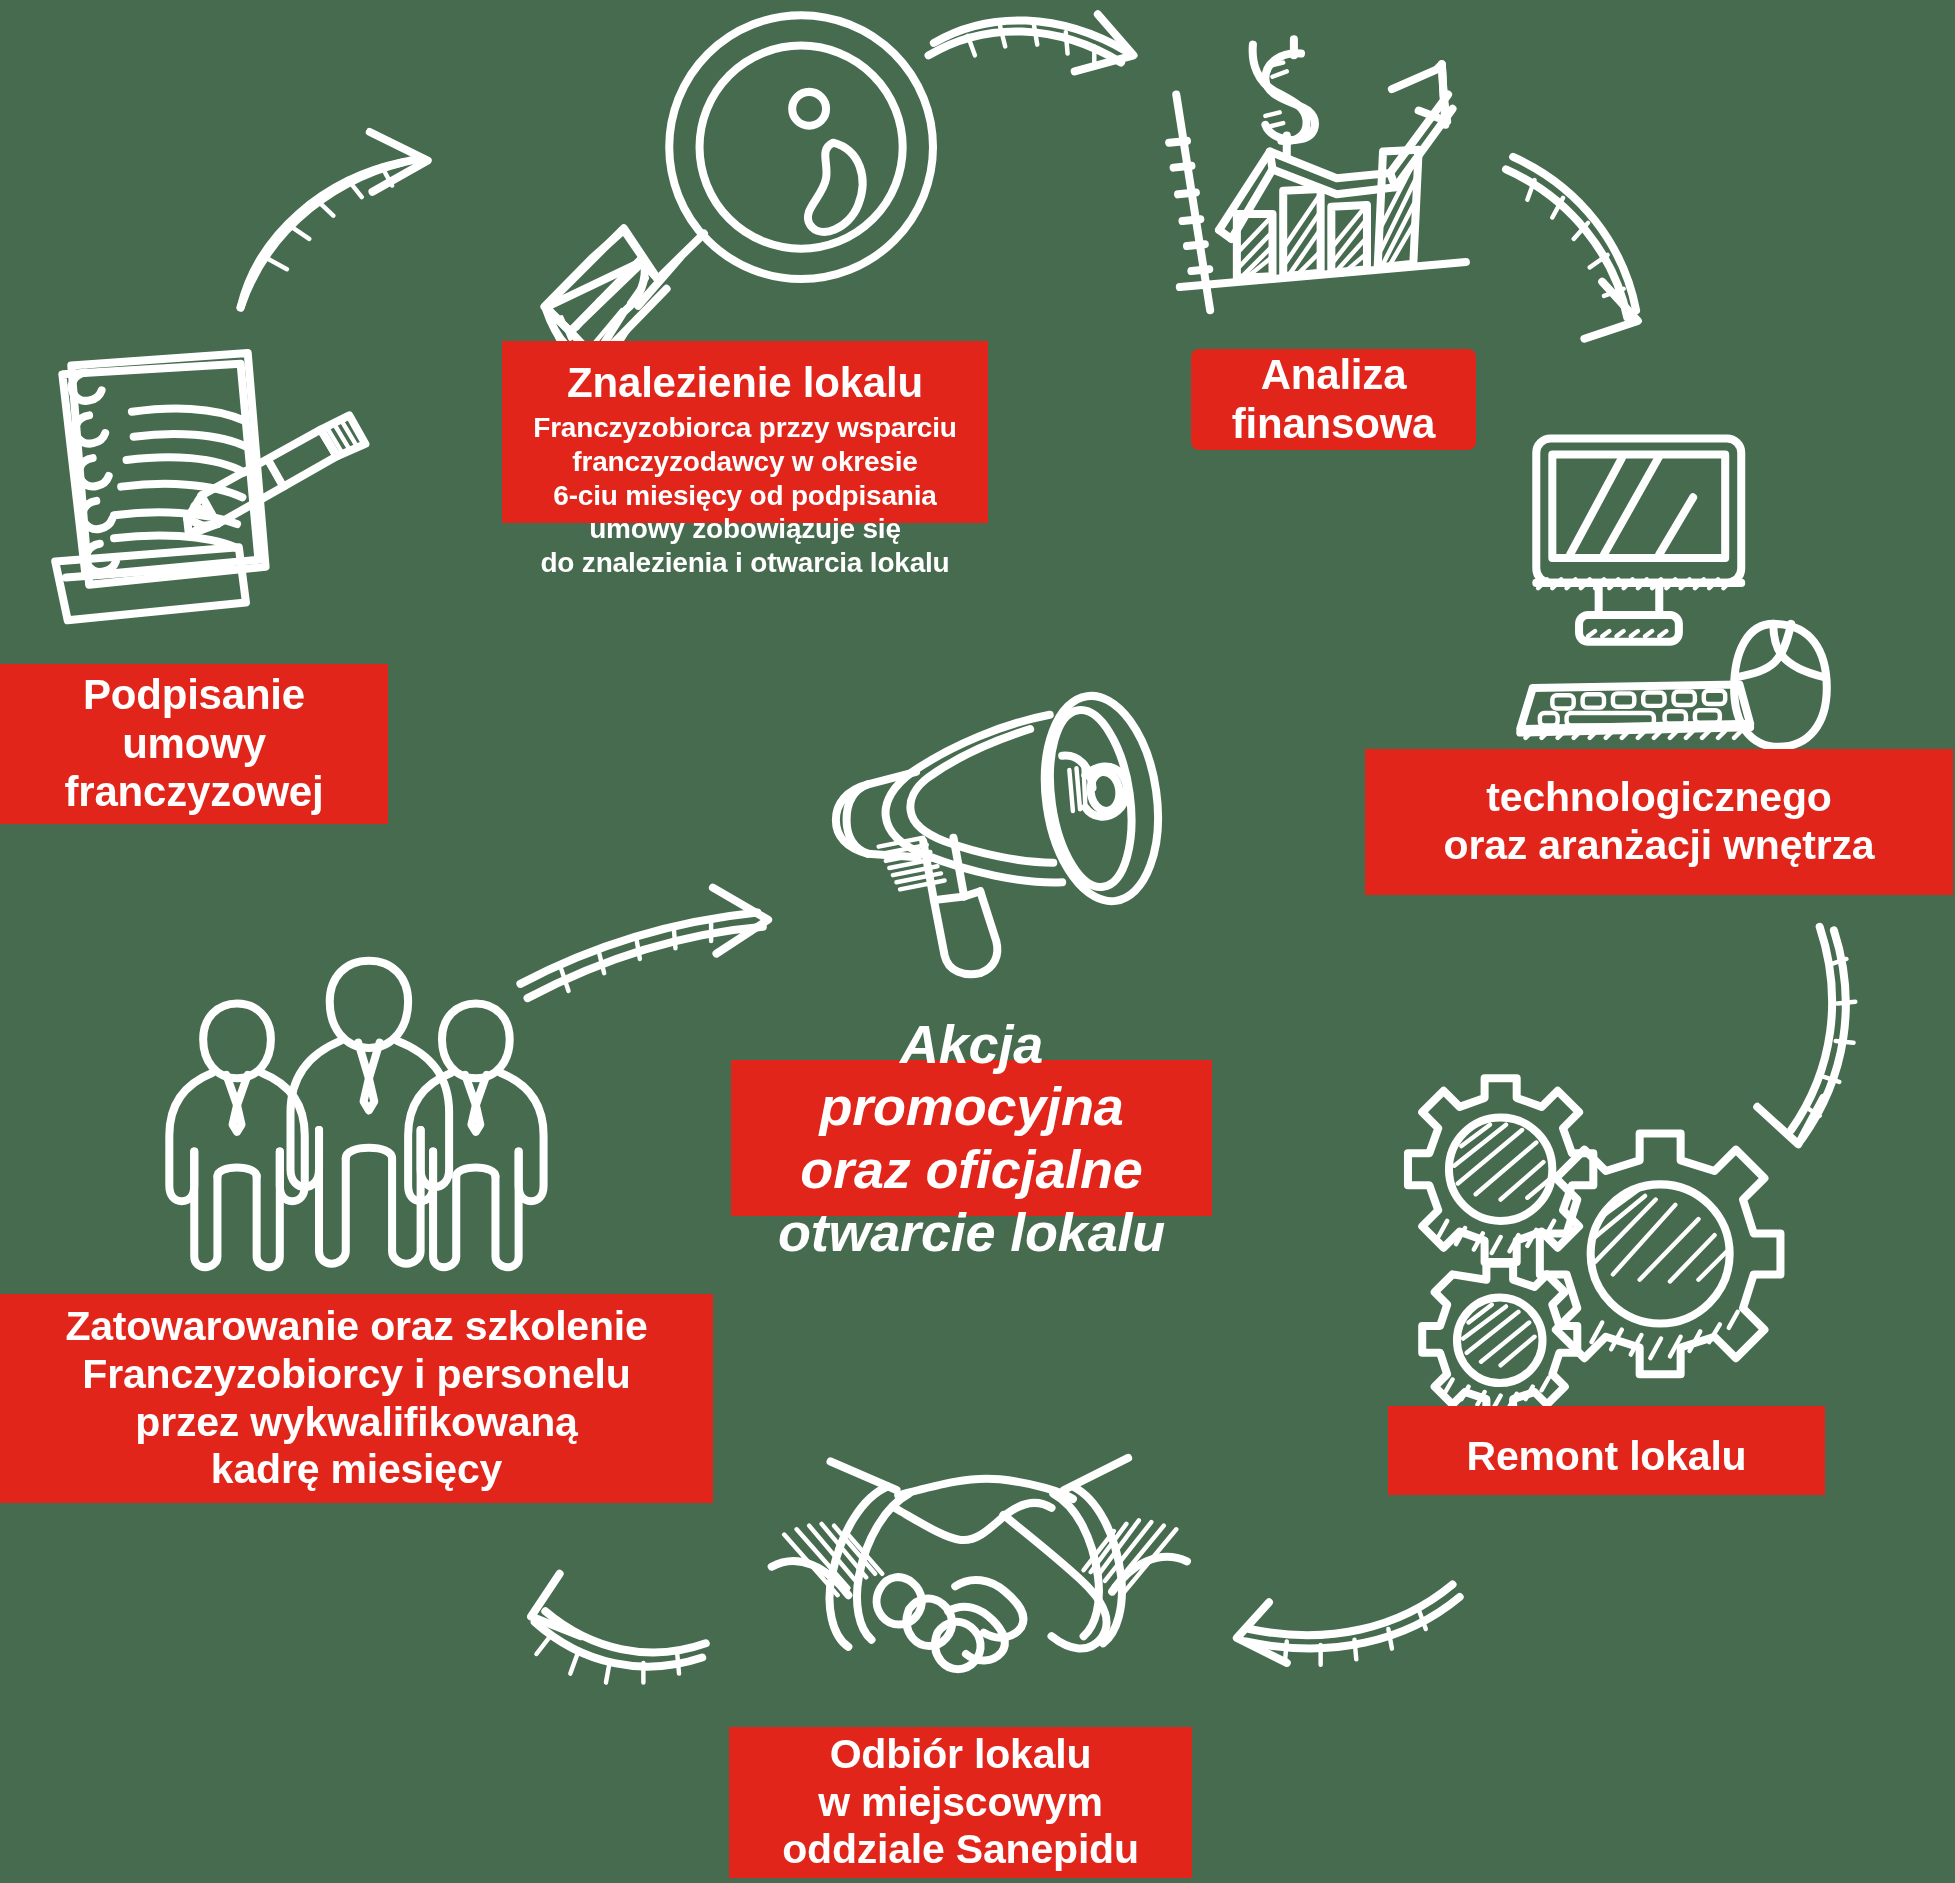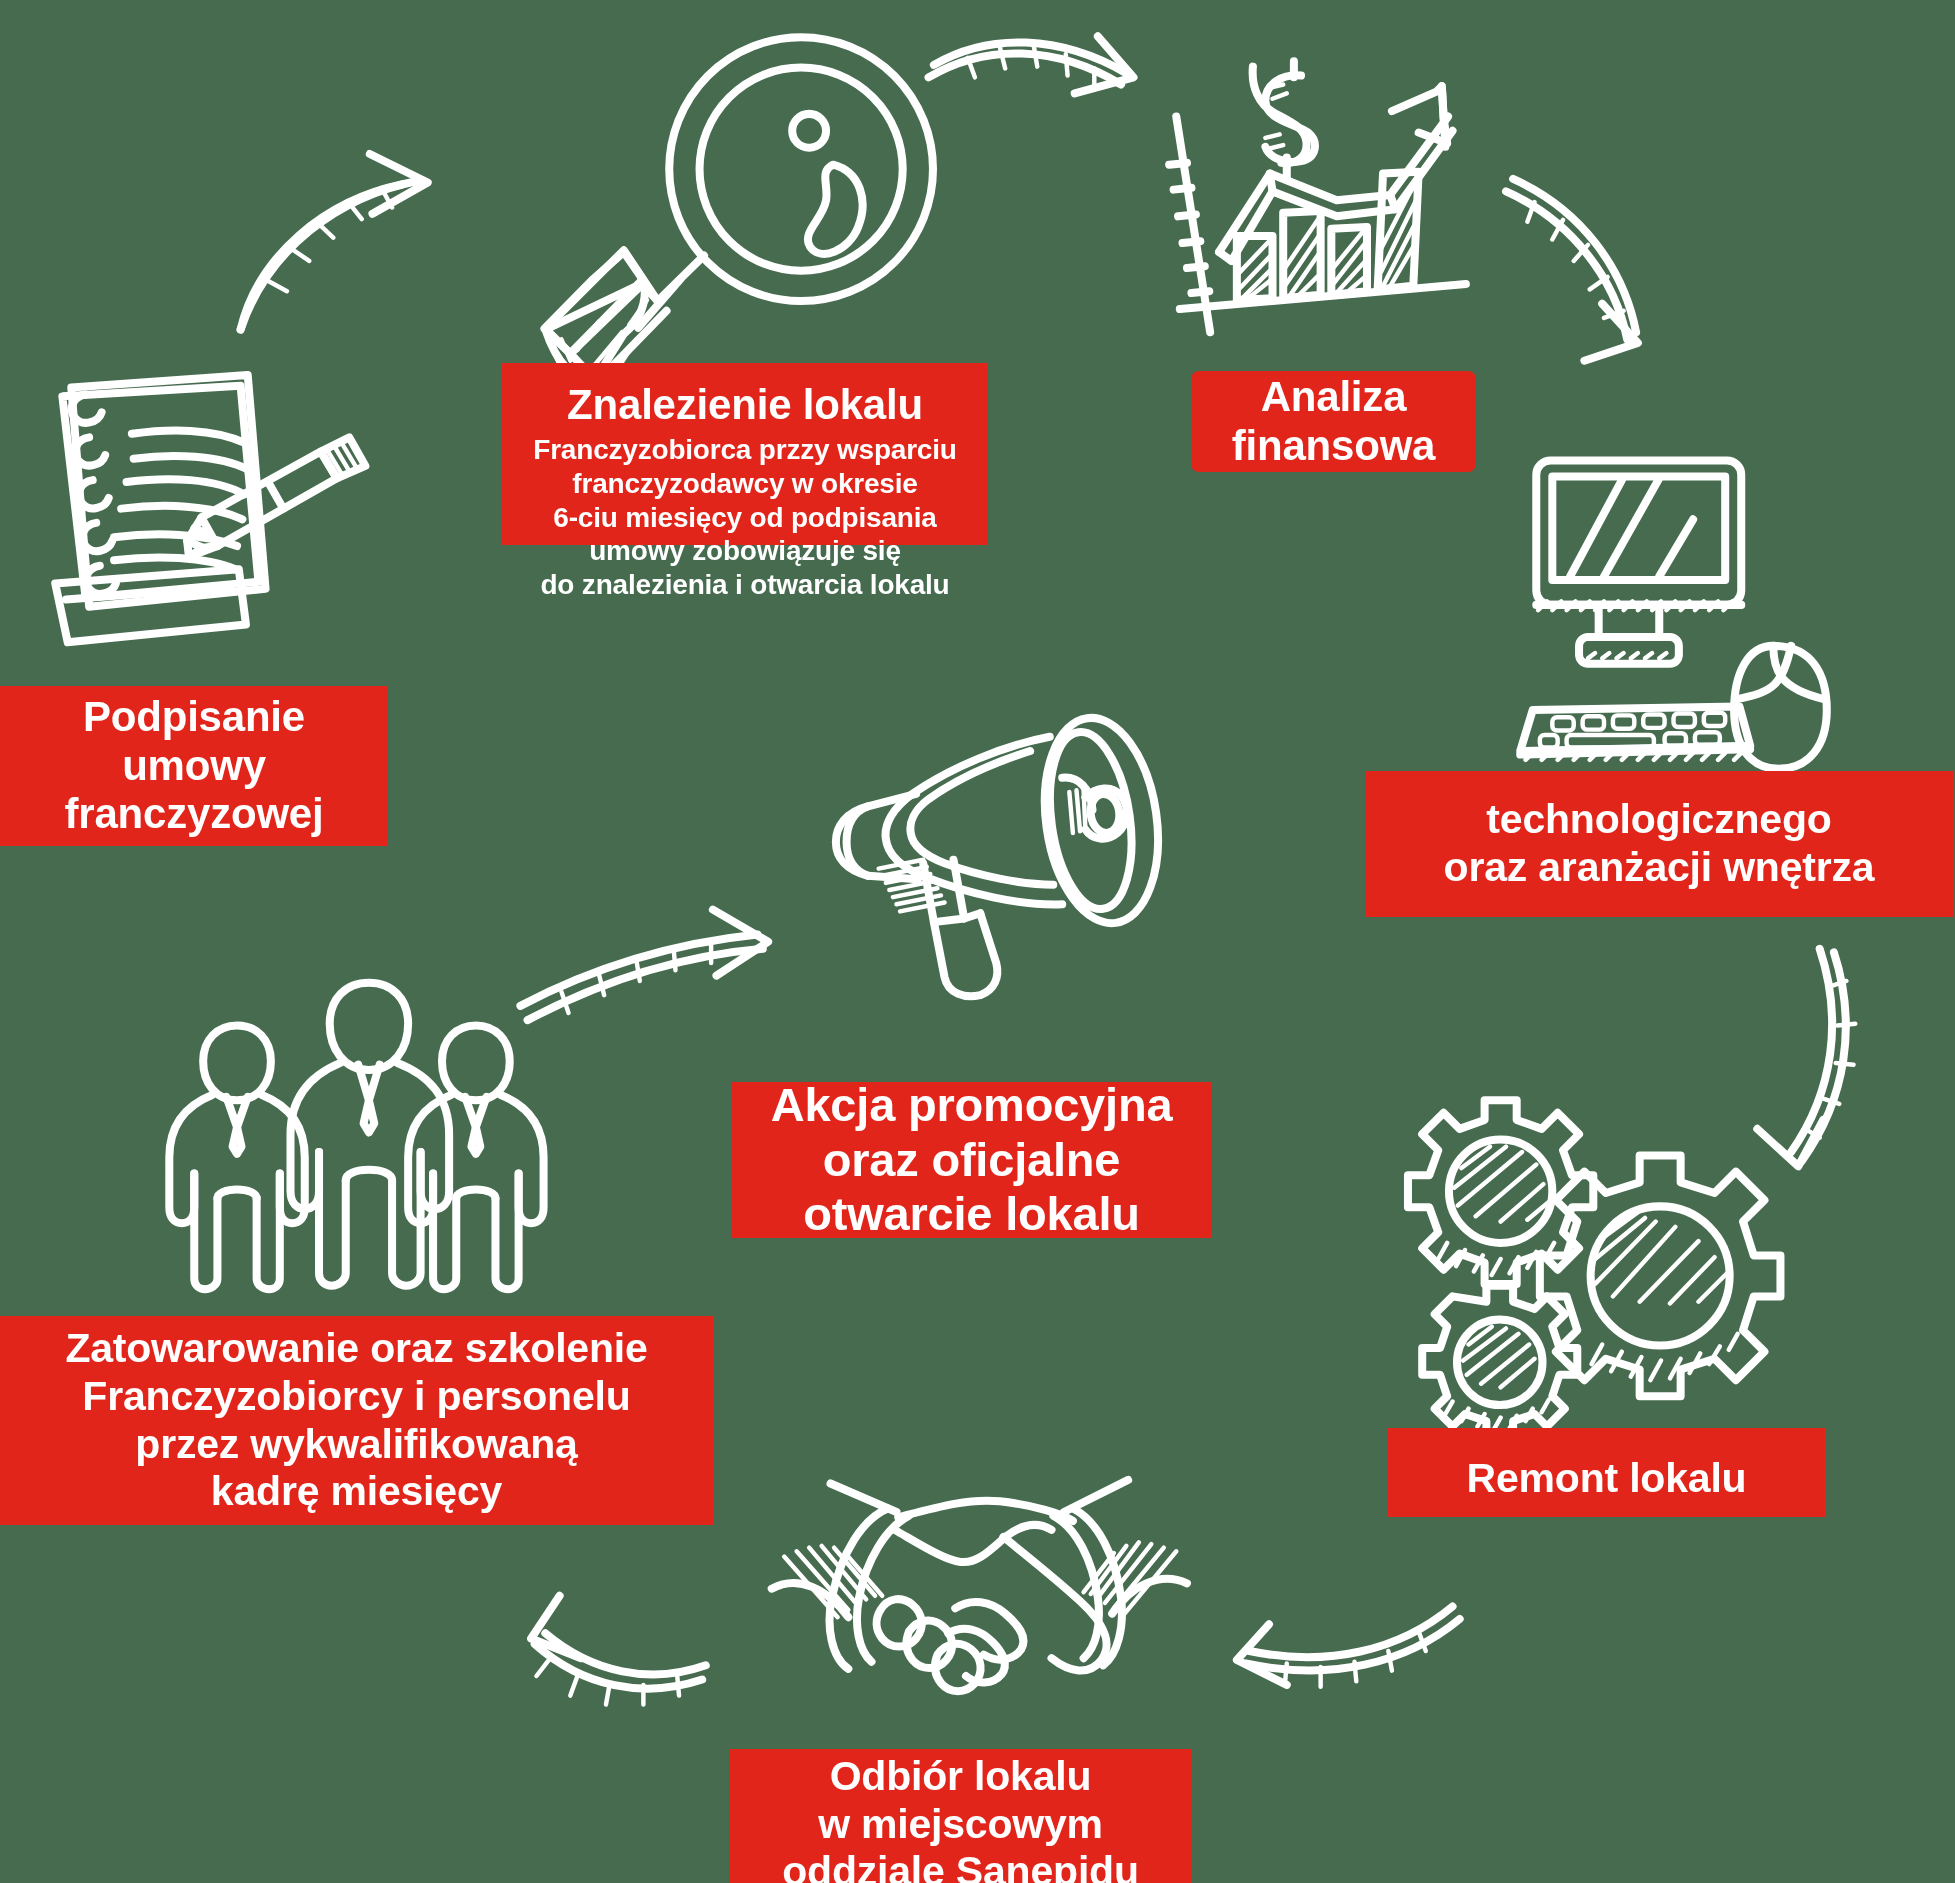--- a/index.html
+++ b/index.html
@@ -3,21 +3,21 @@
 <meta charset="utf-8">
 <style>
   html,body{margin:0;padding:0;}
   body{
     width:1956px;height:1884px;
     background:#466B4F;
     font-family:"Liberation Sans", sans-serif;
     overflow:hidden;
     position:relative;
   }
-  #stage{position:absolute;inset:0;margin-top:22px;}
+  #stage{position:absolute;inset:0;}
   .layer{position:absolute;inset:0;}
   svg.art{position:absolute;left:0;top:0;width:1956px;height:1884px;overflow:visible;}
   .stroke{fill:none;stroke:#ffffff;stroke-linecap:round;stroke-linejoin:round;}
   .thin{stroke-width:5;}
   .med{stroke-width:9;}
 
   .label{
     position:absolute;
     background:#E1251B;
     color:#ffffff;
@@ -42,21 +42,21 @@
   #lbl-akcja{left:731px;top:1060px;width:481px;height:156px;display:flex;align-items:center;justify-content:center;}
 
   #lbl-znalezienie .title{font-size:42px;margin-bottom:3.6px;}
   #lbl-znalezienie .body{font-size:28px;}
   #lbl-analiza .title{font-size:42px;}
   #lbl-projekt .title{font-size:41px;}
   #lbl-remont .title{font-size:41px;}
   #lbl-odbior .title{font-size:41px;}
   #lbl-zatowarowanie .title{font-size:41px;}
   #lbl-podpisanie .title{font-size:42px;}
-  #lbl-akcja .title{font-size:47px;}
+  #lbl-akcja .title{font-size:54px;font-style:italic;}
 </style>
 </head>
 <body>
 
 <div id="stage">
 
   <svg class="art" viewBox="0 0 2195 2114">
 
     <g>
       <path class="stroke med" d="M270,345 C300,255 380,195 470,178"></path>

